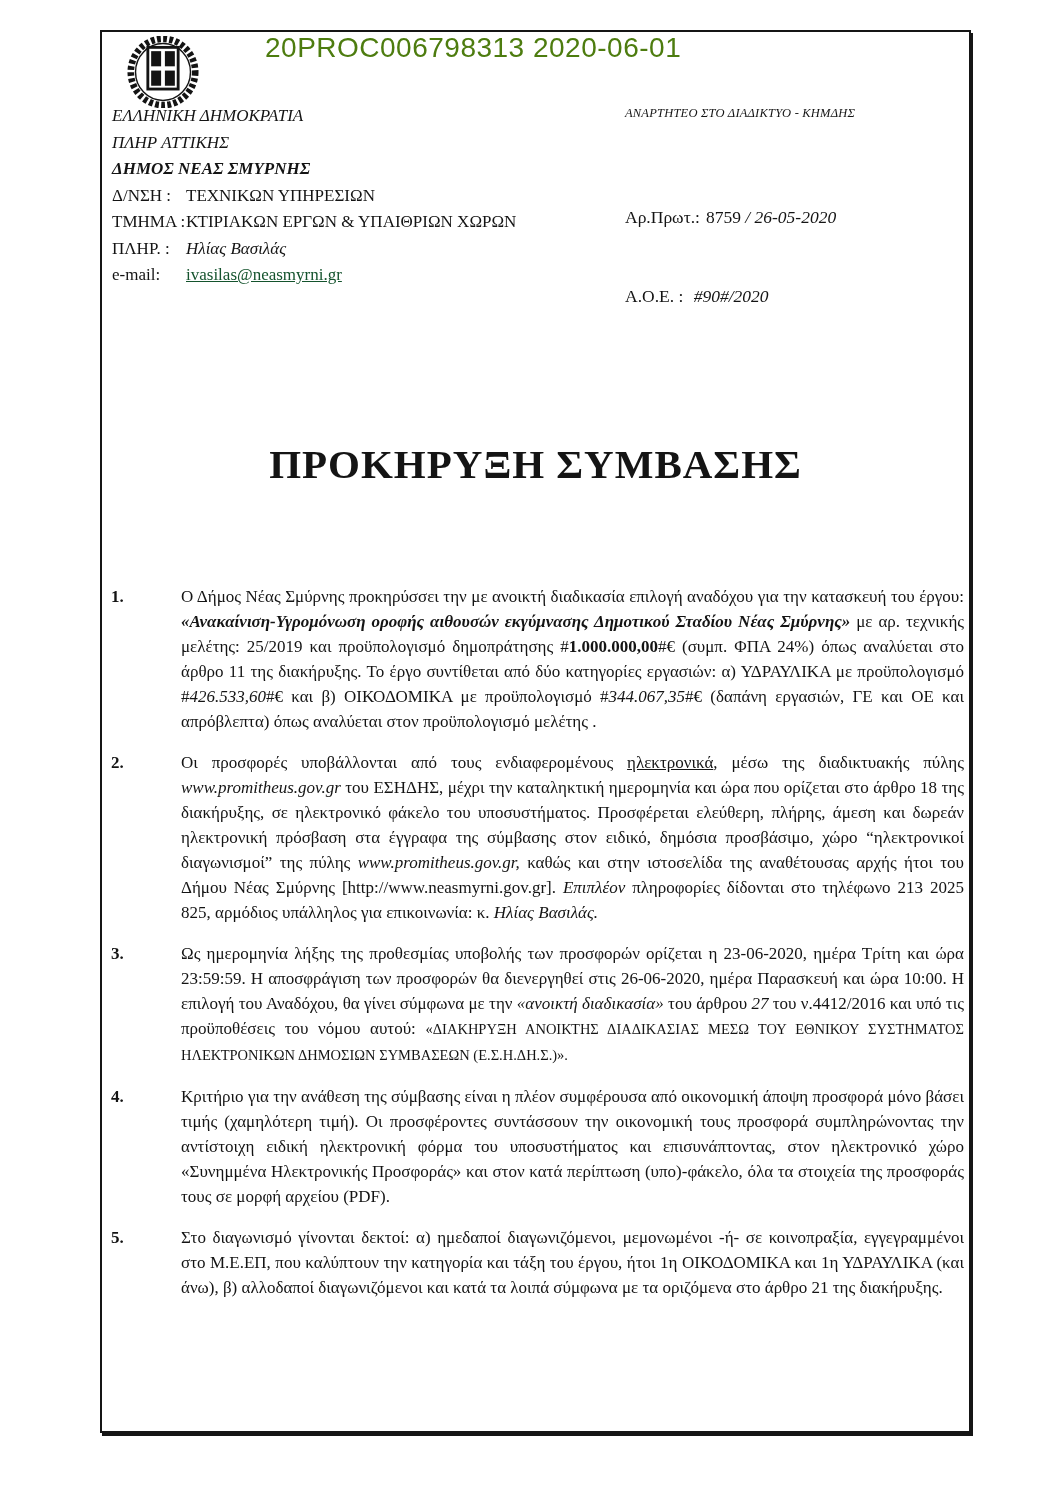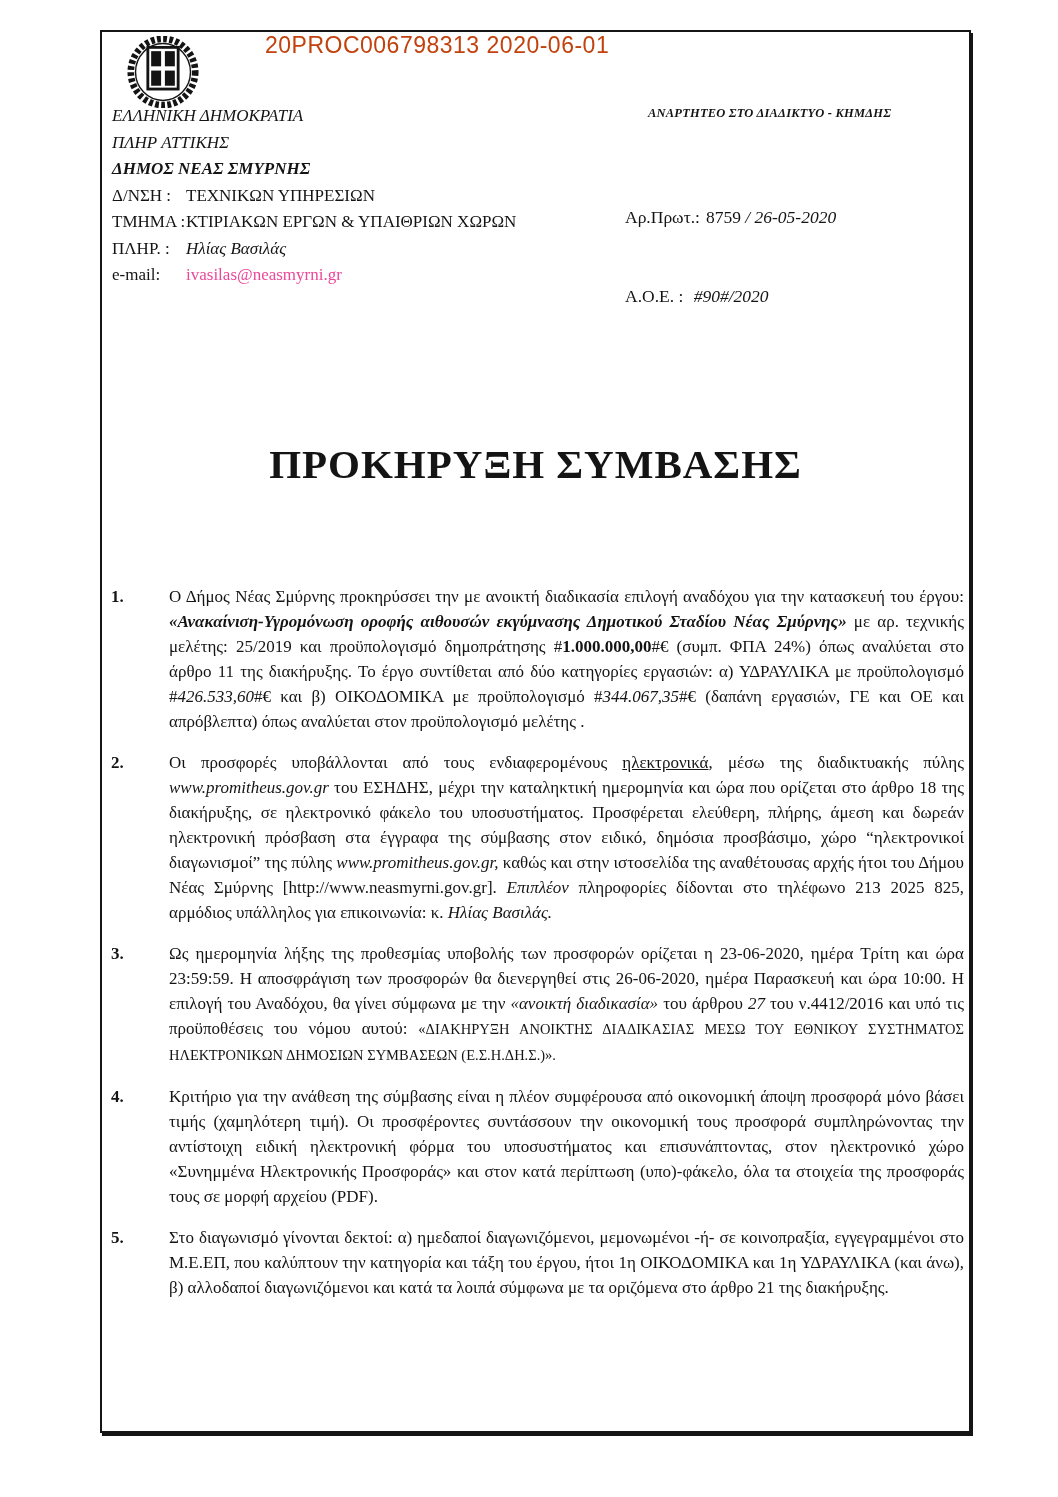--- a/index.html
+++ b/index.html
@@ -9,57 +9,56 @@
     -webkit-font-smoothing:antialiased;
   }
   .frame{
     position:absolute;left:100px;top:30px;width:871px;height:1403px;
     border:2px solid #151515;box-shadow:2px 3px 0 #151515;background:#fff;
     box-sizing:border-box;
   }
   .reg-header{
     position:absolute;left:163px;top:0px;
     font-family:"Liberation Sans","DejaVu Sans",sans-serif;
-    font-size:23px;letter-spacing:.5px;color:#c2410c;white-space:nowrap;
+    font-size:28px;letter-spacing:.5px;color:#4d7c0f;white-space:nowrap;
   }
   .emblem{position:absolute;left:22px;top:4px;width:78px;height:72px;}
   .emblem svg{width:100%;height:100%;}
   .letterhead{
     position:absolute;left:10px;top:71px;width:480px;
     font-size:17px;line-height:26.5px;
   }
   .lh-row{display:grid;grid-template-columns:74px 1fr;}
   .lh-row.fullrow{display:block;font-style:italic;}
   .b{font-weight:bold;}
   .i{font-style:italic;}
   .bi{font-weight:bold;font-style:italic;}
   .u{text-decoration:underline;}
   .sc{font-size:14.5px;}
-  .link{color:#ec4899;}
+  .link{color:#14532d;text-decoration:underline;}
   .posting-notice{
     position:absolute;left:523px;top:74px;
-    font-size:12.5px;font-weight:bold;font-style:italic;letter-spacing:.2px;
+    font-size:12.5px;font-weight:normal;font-style:italic;letter-spacing:.2px;
     white-space:nowrap;
-    margin-left:23px;
   }
   .ref-line{position:absolute;left:523px;font-size:17.5px;white-space:nowrap;}
   .ref-protocol{top:175px;}
   .ref-aoe{top:254px;}
   .ref-line .lbl{margin-right:6px;}
   .doc-title{
     position:absolute;left:0;top:408px;width:100%;margin:0;
     text-align:center;font-size:41px;font-weight:bold;letter-spacing:1px;
   }
   .paragraphs{
     position:absolute;left:9px;top:552px;width:853px;
     font-size:17px;line-height:25px;
   }
   .para{display:grid;grid-template-columns:58px 1fr;margin-bottom:16px;}
   .para .num{font-weight:bold;}
-  .para .ptext{text-align:justify;}
+  .para .ptext{text-align:justify;margin-left:12px;}
 </style>
 </head>
 <body>
 
 <div class="frame">
 
   <div class="reg-header">20PROC006798313 2020-06-01</div>
 
   <div class="emblem">
     <svg viewBox="0 0 80 76" xmlns="http://www.w3.org/2000/svg" aria-hidden="true">

